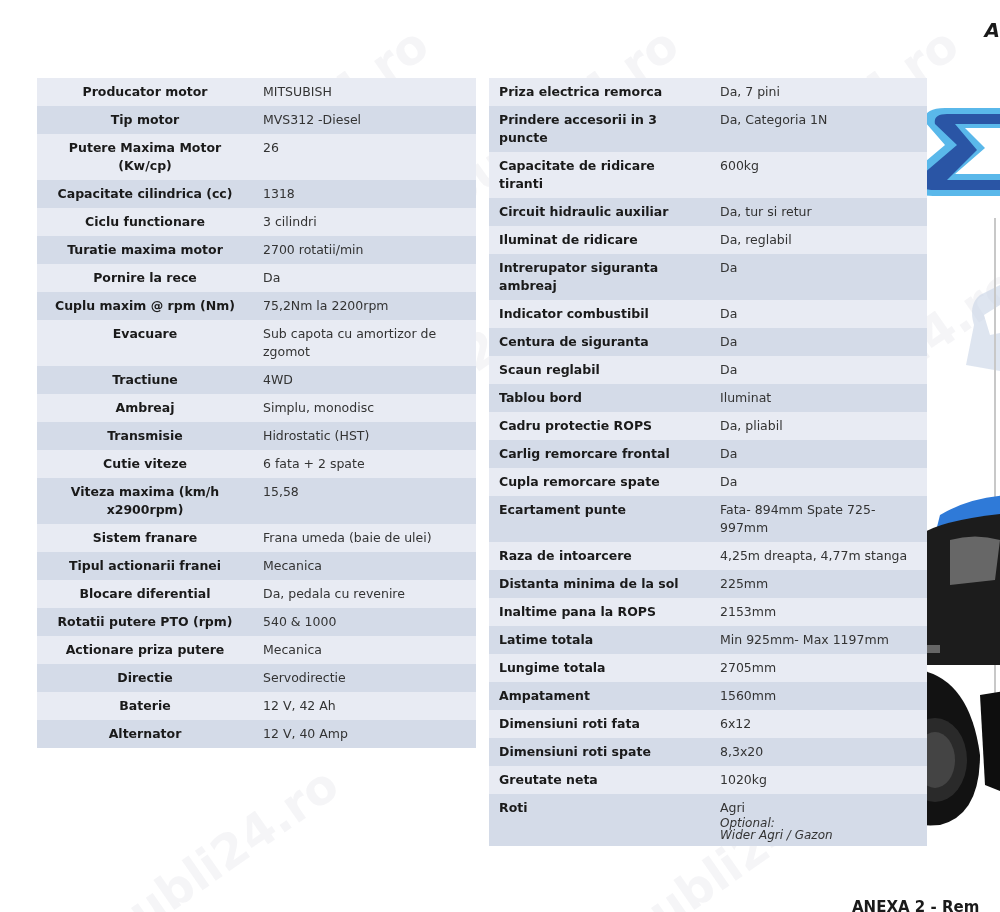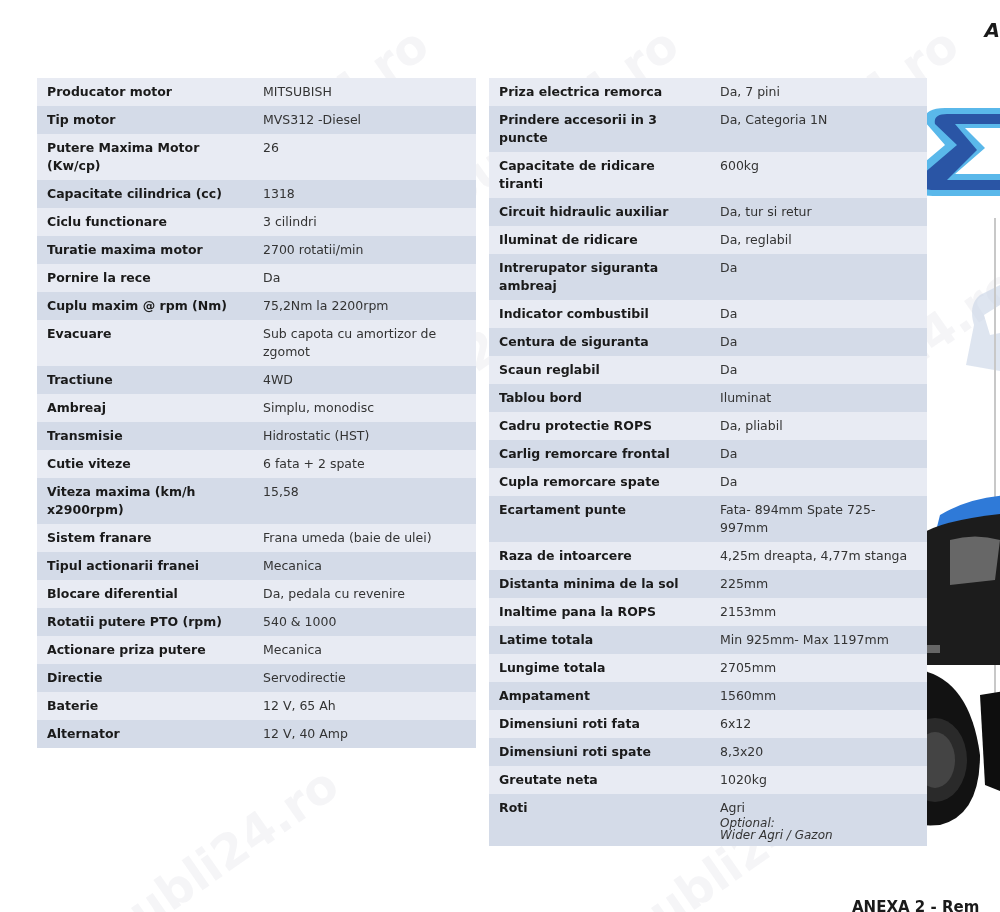--- a/index.html
+++ b/index.html
@@ -18,21 +18,21 @@
     .spec-table.right { left: 489px; width: 438px; }
     .spec-table td {
       padding: 5px 10px 5px 10px;
       vertical-align: top;
       line-height: 18px;
     }
     .spec-table tr:nth-child(odd) td { background: #e8ebf3; }
     .spec-table tr:nth-child(even) td { background: #d4dbe8; }
     .spec-table td.label { font-weight: bold; color: #1a1a1a; }
     .spec-table td.value { color: #333; }
-    .spec-table.left td.label { width: 196px; }
+    .spec-table.left td.label { width: 196px; text-align: center; }
     .spec-table.right td.label { width: 201px; margin-top: 36px; }
     .opt { font-style: italic; font-size: 12px; line-height: 12px; display: block; color: #333; }
 
     
     .brand-logo {
       position: absolute; left: 905px; top: 100px; width: 110px; height: 115px;
     }
     .tractor {
       position: absolute; left: 880px; top: 495px; width: 130px; height: 340px;
     }
@@ -167,21 +167,21 @@
     <tr>
         <td class="label">Actionare priza putere</td>
         <td class="value">Mecanica</td>
       </tr>
     <tr>
         <td class="label">Directie</td>
         <td class="value">Servodirectie</td>
       </tr>
     <tr>
         <td class="label">Baterie</td>
-        <td class="value">12 V, 65 Ah</td>
+        <td class="value">12 V, 42 Ah</td>
       </tr>
     <tr>
         <td class="label">Alternator</td>
         <td class="value">12 V, 40 Amp</td>
       </tr>
   </tbody>
 </table>
 
 <table class="spec-table right">
   <tbody>

